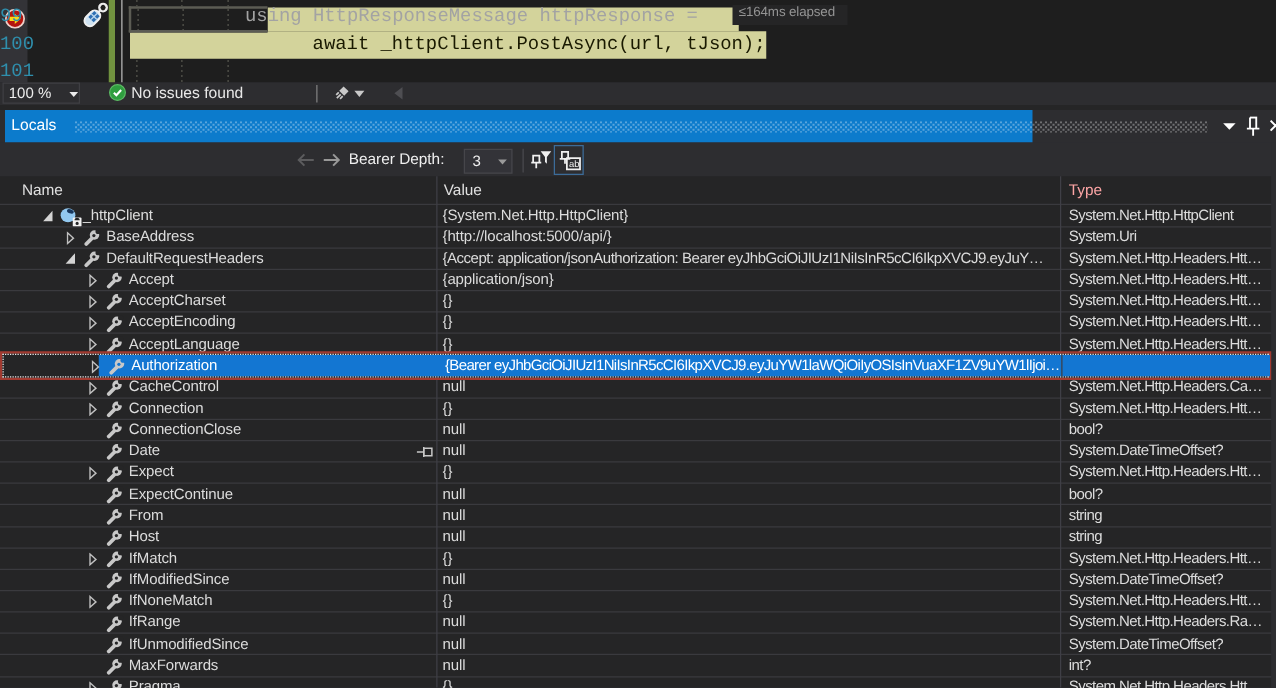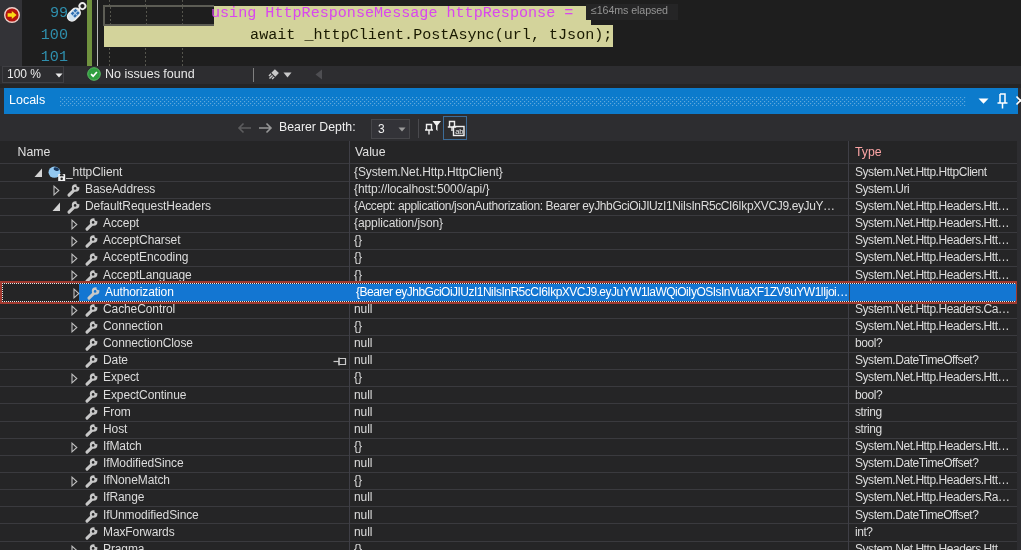--- a/index.html
+++ b/index.html
@@ -15,21 +15,21 @@
 
 <div class="abs" style="left:0;top:0;width:1021px;height:65.5px;background:#1e1e1e">
 
   <div class="abs" style="left:0;top:0;width:21.5px;height:65.5px;background:#333337"></div>
 
   <svg class="abs" style="left:4px;top:6.8px" width="16" height="16" viewBox="0 0 16 16">
     <circle cx="8" cy="8" r="7.3" fill="#b3140e" stroke="#eecfc8" stroke-width="1.4"></circle>
     <path d="M3.6 6.3 L7.8 6.3 L7.8 3.9 L12.6 8 L7.8 12.1 L7.8 9.7 L3.6 9.7 Z" fill="#fbd914"></path>
   </svg>
 
-  <div class="mono abs" style="left:0;top:3.4px;width:68px;text-align:right;font-size:15.1px;line-height:21.7px;color:#2f8fad">99<br>100<br>101</div>
+  <div class="mono abs" style="left:0;top:3.4px;width:68px;font-size:15.1px;line-height:21.7px;color:#2f8fad">99<br>100<br>101</div>
 
   <svg class="abs" style="left:62px;top:-1px" width="28" height="28" viewBox="0 0 28 28">
     <g transform="rotate(45 14 13.5)">
       <circle cx="14" cy="4.4" r="3.0" fill="none" stroke="#ececec" stroke-width="1.9"></circle>
       <path d="M14 7.4 L14 9.6" stroke="#ececec" stroke-width="1.9"></path>
       <rect x="9.6" y="9.4" width="8.8" height="14.2" rx="4.3" fill="#cfe3f2" stroke="#efefef" stroke-width="1.5"></rect>
       <rect x="11.0" y="11.2" width="6.0" height="6.8" fill="#2e6fb2"></rect>
       <path d="M14 11.2 L14 18 M11.0 14.6 L17.0 14.6" stroke="#b8d4ec" stroke-width="1.1"></path>
     </g>
   </svg>
@@ -45,21 +45,21 @@
   <div class="abs" style="left:213.5px;top:6.3px;width:377px;height:18.9px;background:#d3d39b"></div>
 
   <div class="abs" style="left:104px;top:25.2px;width:509px;height:21.6px;background:#d3d39b"></div>
 
   <div class="abs" style="left:103px;top:5.2px;width:110.5px;height:20.8px;background:#1e1e1e;border:2px solid #5c5c54;border-right:none">
     <div class="guide" style="left:4.7px;top:0;height:17px"></div>
     <div class="guide" style="left:41px;top:0;height:17px"></div>
     <div class="guide" style="left:77.3px;top:0;height:17px"></div>
   </div>
 
-  <div class="mono abs" style="left:211px;top:3.4px;font-size:15.1px;line-height:21.7px;color:#d946ef;white-space:pre">using HttpResponseMessage httpResponse =</div>
+  <div class="mono abs" style="left:196px;top:3.4px;font-size:15.1px;line-height:21.7px;color:#a3a3a3;white-space:pre">using HttpResponseMessage httpResponse =</div>
   <div class="mono abs" style="left:250.1px;top:25.1px;font-size:15.1px;line-height:21.7px;color:#191900;white-space:pre">await _httpClient.PostAsync(url, tJson);</div>
 
   <div class="abs" style="left:586px;top:3.5px;width:92px;height:16px;background:#252526"></div>
   <div class="abs" style="left:591px;top:4px;font-size:10.7px;color:#949494;white-space:nowrap;letter-spacing:-0.1px">≤164ms elapsed</div>
 </div>
 
 <div class="abs" style="left:0;top:65.5px;width:1021px;height:18px;background:#2d2d30">
   <div class="abs" style="left:2px;top:0;width:62px;height:17px;border:1px solid #3f3f43"></div>
   <div class="abs" style="left:7px;top:1.5px;font-size:12px;color:#ededed">100 %</div>
   <svg class="abs" style="left:55px;top:7px" width="8" height="5" viewBox="0 0 8 5">
@@ -80,21 +80,21 @@
   <svg class="abs" style="left:283px;top:6.5px" width="9" height="6" viewBox="0 0 9 6">
       <path d="M0.5 0.5 L8.5 0.5 L4.5 5.5 Z" fill="#c9c9c9"></path>
     </svg>
   <svg class="abs" style="left:315px;top:3.5px" width="8" height="11" viewBox="0 0 8 11">
       <path d="M7 0.5 L7 10.5 L0.5 5.5 Z" fill="#4e4e52"></path>
     </svg>
 </div>
 <div class="abs" style="left:0;top:83.5px;width:1021px;height:4px;background:#252526"></div>
 
 <div class="abs" style="left:0;top:87.5px;width:1021px;height:26px;background:#2d2d30">
-  <div class="abs" style="left:3.5px;top:0;width:1014px;height:26px;background:#0c7bcc">
+  <div class="abs" style="left:3.5px;top:0;width:822px;height:26px;background:#0c7bcc">
     <div class="abs" style="left:5.5px;top:5px;font-size:12.5px;color:#ffffff">Locals</div>
     <div class="abs" style="left:56px;top:9px;width:906px;height:9px;
       background-image:radial-gradient(circle at 0.8px 0.8px, rgba(255,255,255,0.34) 0.55px, transparent 0.8px),
                        radial-gradient(circle at 0.8px 0.8px, rgba(255,255,255,0.34) 0.55px, transparent 0.8px);
       background-size:4px 4px,4px 4px; background-position:0 0,2px 2px;"></div>
     <svg class="abs" style="left:974px;top:10px" width="11" height="6" viewBox="0 0 11 6">
         <path d="M0.5 0.5 L10.5 0.5 L5.5 5.8 Z" fill="#fff"></path>
       </svg>
     <svg class="abs" style="left:992px;top:5px" width="13" height="17" viewBox="0 0 13 17">
       <path d="M4 1 L9 1 L9 9.2 M4 1 L4 9.2 M1.5 9.9 L11.5 9.9 M6.5 9.9 L6.5 15.5" stroke="#fff" stroke-width="1.5" fill="none"></path>

